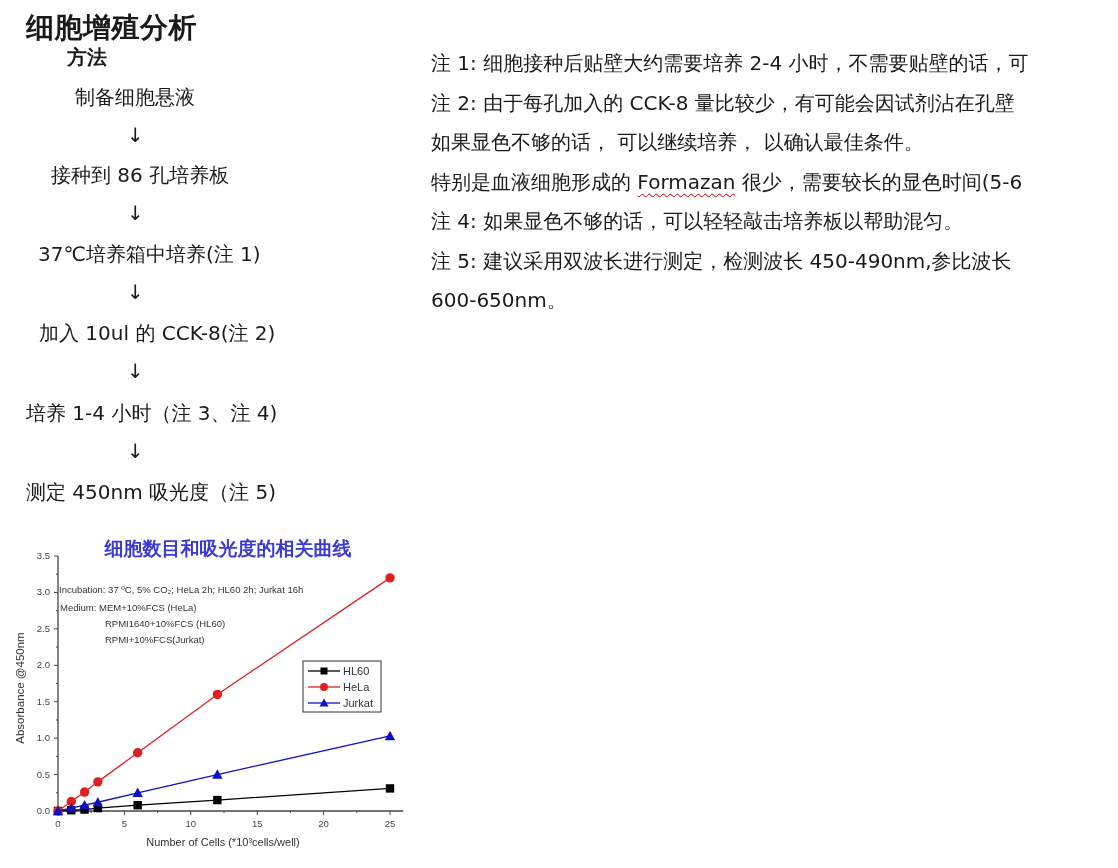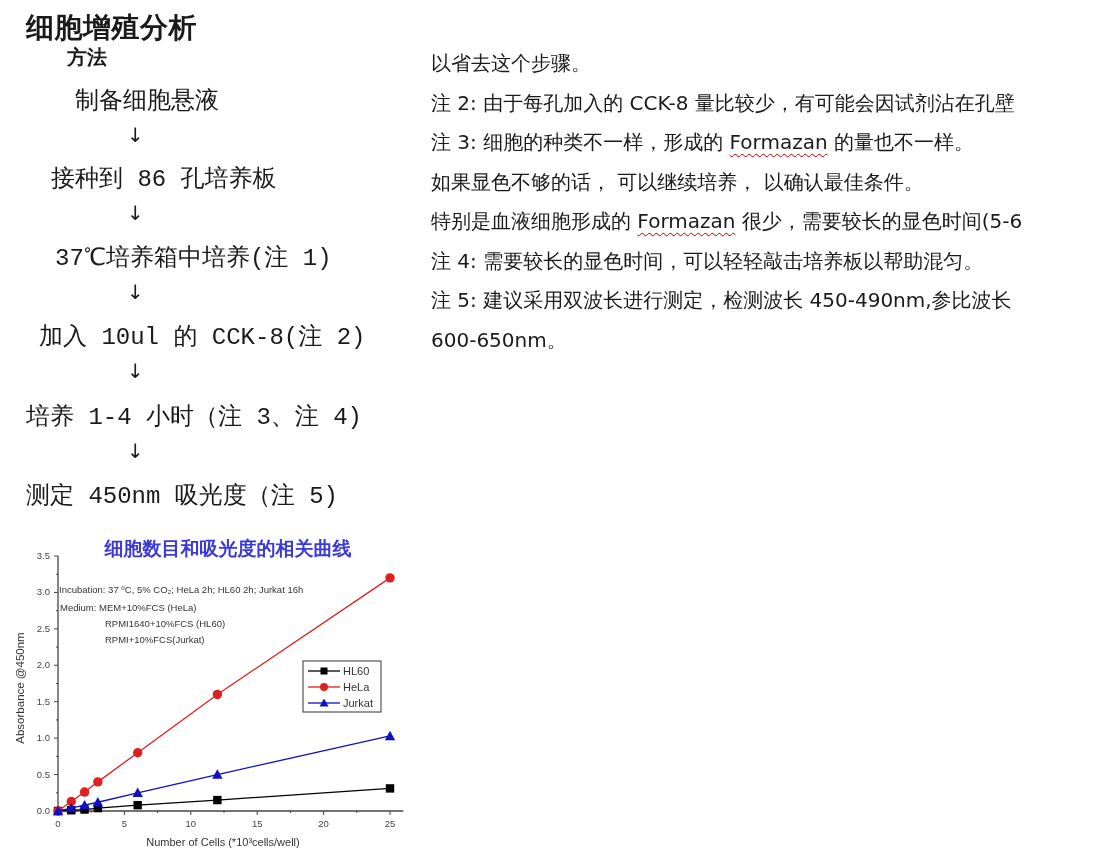--- a/index.html
+++ b/index.html
@@ -1,54 +1,53 @@
 <!DOCTYPE html>
 <html><head>
 <meta charset="utf-8">
 <style>
   html, body { margin:0; padding:0; background:#ffffff; }
   body { width:1118px; height:868px; position:relative; overflow:hidden;
          font-family:"DejaVu Sans", "Liberation Sans", sans-serif; color:#1a1a1a; }
   .title { position:absolute; left:26px; top:9px; font-size:28px; font-weight:bold; letter-spacing:0.5px;font-family:Liberation Serif, serif; }
   .method-h { position:absolute; left:26px; top:44px; font-size:20px; font-weight:bold;margin-left:41px; }
-  .flow-line { position:absolute; font-size:24px; white-space:nowrap;font-family:Liberation Mono, monospace; }
+  .flow-line { position:absolute; font-size:20px; white-space:nowrap; }
   .arrow { position:absolute; left:127px; font-size:20px; }
   .notes { position:absolute; left:431px; top:44px; width:680px; font-size:20px; line-height:39.5px; }
   .notes div { white-space:nowrap; }
   .squiggle { text-decoration: underline wavy #c00000; text-decoration-thickness:1px; text-underline-offset:4px; }
   .chart { position:absolute; left:0; top:528px; width:410px; height:340px; }
   .chart svg { display:block; }
 </style>
 </head>
 <body>
 
 <div class="title">细胞增殖分析</div>
 <div class="method-h">方法</div>
 
 <div id="flow">
   <div class="flow-line" style="left:75px;top:84px">制备细胞悬液</div>
   <div class="arrow" style="top:123px">↓</div>
   <div class="flow-line" style="left:51px;top:162px">接种到  86  孔培养板</div>
   <div class="arrow" style="top:201px">↓</div>
-  <div class="flow-line" style="left:55px;top:241px">37℃培养箱中培养(注 1)</div>
+  <div class="flow-line" style="left:38px;top:241px">37℃培养箱中培养(注 1)</div>
   <div class="arrow" style="top:280px">↓</div>
   <div class="flow-line" style="left:39px;top:320px">加入 10ul 的 CCK-8(注 2)</div>
   <div class="arrow" style="top:359px">↓</div>
   <div class="flow-line" style="left:26px;top:400px">培养  1-4  小时（注  3、注  4)</div>
   <div class="arrow" style="top:439px">↓</div>
   <div class="flow-line" style="left:26px;top:479px">测定 450nm 吸光度（注  5)</div>
 </div>
 
 <div class="notes">
-  <div>以省去这个步骤。</div>
+  <div>注 1: 细胞接种后贴壁大约需要培养 2-4 小时，不需要贴壁的话，可</div>
   <div>注 2: 由于每孔加入的 CCK-8 量比较少，有可能会因试剂沾在孔壁</div>
-  <div id="n4">注 3: 细胞的种类不一样，形成的 <span class="squiggle">Formazan</span> 的量也不一样。</div>
   <div>如果显色不够的话， 可以继续培养， 以确认最佳条件。</div>
   <div id="n6">特别是血液细胞形成的 <span class="squiggle">Formazan</span> 很少，需要较长的显色时间(5-6</div>
-  <div>注 4: 需要较长的显色时间，可以轻轻敲击培养板以帮助混匀。</div>
+  <div>注 4: 如果显色不够的话，可以轻轻敲击培养板以帮助混匀。</div>
   <div>注 5: 建议采用双波长进行测定，检测波长 450-490nm,参比波长</div>
   <div>600-650nm。</div>
 </div>
 
 <div class="chart">
   <svg id="chart-svg" width="410" height="340" viewBox="0 0 410 340" xmlns="http://www.w3.org/2000/svg">
     <text id="c-title" x="228" y="27" text-anchor="middle" font-size="19" font-weight="bold" fill="#3a3ad8" font-family="DejaVu Sans, sans-serif">细胞数目和吸光度的相关曲线</text>
     <g id="axes">
         <line x1="58" y1="283" x2="403.28" y2="283" stroke="#444" stroke-width="1.3"></line>
         <line x1="58" y1="283" x2="58" y2="28" stroke="#444" stroke-width="1.3"></line>

